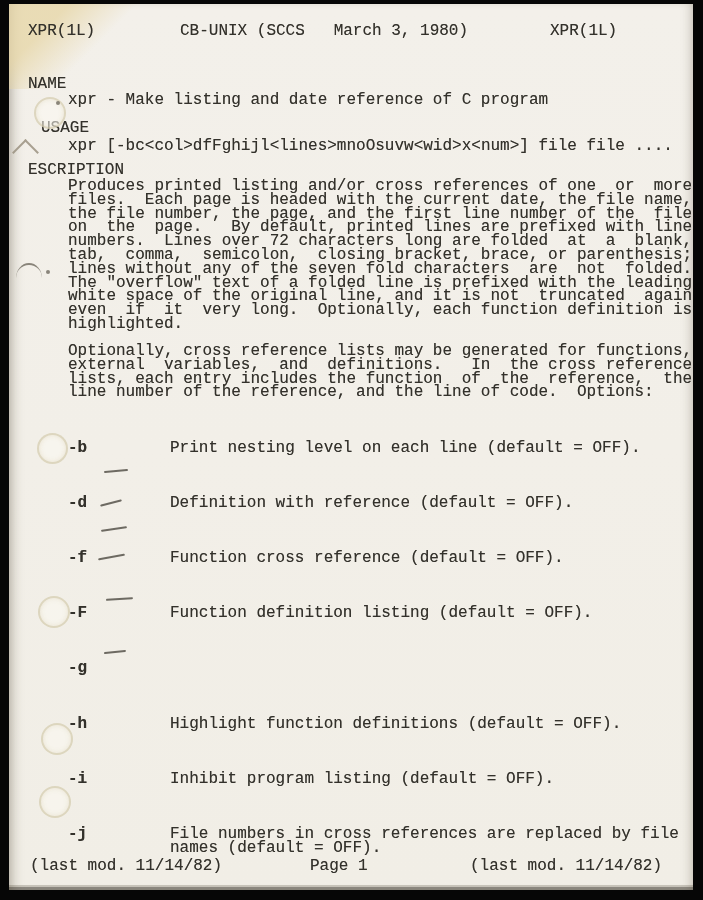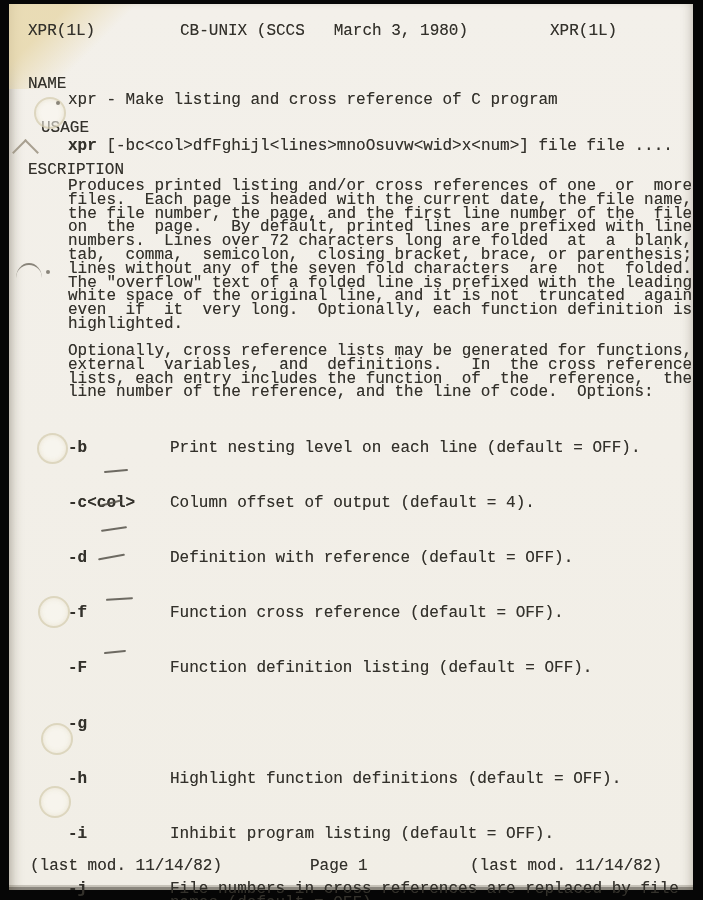--- a/index.html
+++ b/index.html
@@ -8,21 +8,21 @@
   #paper{position:absolute;left:9px;top:4px;width:684px;height:886px;color:#33312b;
          background:linear-gradient(#f3f0ea,#f1eee6);
          box-shadow:inset 10px 0 14px -10px rgba(60,50,30,.5),
                     inset -8px 0 12px -8px rgba(60,50,30,.35),
                     inset 0 -3px 0 #8f8b83, inset 0 -5px 0 #c9c5bb;}
   .corner-stain{position:absolute;left:0;top:0;width:130px;height:85px;
          background:linear-gradient(135deg, rgba(230,213,164,.75) 0 28%, rgba(230,213,164,0) 60%);}
   .mono{font-size:16px;line-height:13.8px;white-space:pre;
         text-shadow:0 .3px .4px rgba(40,38,32,.5);}
   .abs{position:absolute;}
-  .bold{font-weight:bold;text-align:right;}
+  .bold{font-weight:normal;text-align:right;}
   
   #options{position:absolute;left:59px;top:410px;}
   .opt-row{display:flex;margin-bottom:13.8px;}
   .opt-row .flag{width:102px;font-weight:bold;flex:0 0 102px;}
   
   .footer-item{position:absolute;top:856px;}
   
   .hole{position:absolute;border-radius:50%;border:2px solid rgba(198,188,152,.55);
         background:rgba(252,250,242,.55);box-shadow:inset 0 0 5px rgba(214,204,172,.45);}
   .mark{position:absolute;}
@@ -38,21 +38,21 @@
 
 <div id="screen">
   <div id="paper">
     <div class="corner-stain"></div>
 
     <span class="mono abs" style="left:19px;top:21px">XPR(1L)</span>
     <span class="mono abs" style="left:171px;top:21px">CB-UNIX (SCCS   March 3, 1980)</span>
     <span class="mono abs" style="left:541px;top:21px">XPR(1L)</span>
 
     <span class="mono abs" style="left:19px;top:74px">NAME</span>
-    <span class="mono abs" style="left:59px;top:90px">xpr - Make listing and cross reference of C program</span>
+    <span class="mono abs" style="left:59px;top:90px">xpr - Make listing and date reference of C program</span>
 
     <span class="mono abs" style="left:32px;top:118px">USAGE</span>
     <span class="mono abs" style="left:59px;top:136px"><span class="bold">xpr</span><span> [-bc&lt;col&gt;dfFghijl&lt;lines&gt;mnoOsuvw&lt;wid&gt;x&lt;num&gt;] file file ....</span></span>
 
     <span class="mono abs" style="left:19px;top:160px">ESCRIPTION</span>
     <div class="mono abs" style="left:59px;top:176px">Produces printed listing and/or cross references of one  or  more
 files.  Each page is headed with the current date, the file name,
 the file number, the page, and the first line number of the  file
 on  the  page.   By default, printed lines are prefixed with line
 numbers.  Lines over 72 characters long are folded  at  a  blank,
@@ -62,21 +62,20 @@
 white space of the original line, and it is not  truncated  again
 even  if  it  very long.  Optionally, each function definition is
 highlighted.</div>
     <div class="mono abs" style="left:59px;top:341px">Optionally, cross reference lists may be generated for functions,
 external  variables,  and  definitions.   In  the cross reference
 lists, each entry includes the function  of  the  reference,  the
 line number of the reference, and the line of code.  Options:</div>
 
     <div id="options" class="mono">
       <div class="opt-row"><span class="flag">-b</span><span class="desc">Print nesting level on each line (default = OFF).</span></div>
-      <div class="opt-row"><span class="flag">-c&lt;col&gt;</span><span class="desc">Column offset of output (default = 4).</span></div>
       <div class="opt-row"><span class="flag">-d</span><span class="desc">Definition with reference (default = OFF).</span></div>
       <div class="opt-row"><span class="flag">-f</span><span class="desc">Function cross reference (default = OFF).</span></div>
       <div class="opt-row"><span class="flag">-F</span><span class="desc">Function definition listing (default = OFF).</span></div>
       <div class="opt-row"><span class="flag">-g</span></div>
       <div class="opt-row"><span class="flag">-h</span><span class="desc">Highlight function definitions (default = OFF).</span></div>
       <div class="opt-row"><span class="flag">-i</span><span class="desc">Inhibit program listing (default = OFF).</span></div>
       <div class="opt-row"><span class="flag">-j</span><span class="desc">File numbers in cross references are replaced by file
 names (default = OFF).</span></div>
       
       

